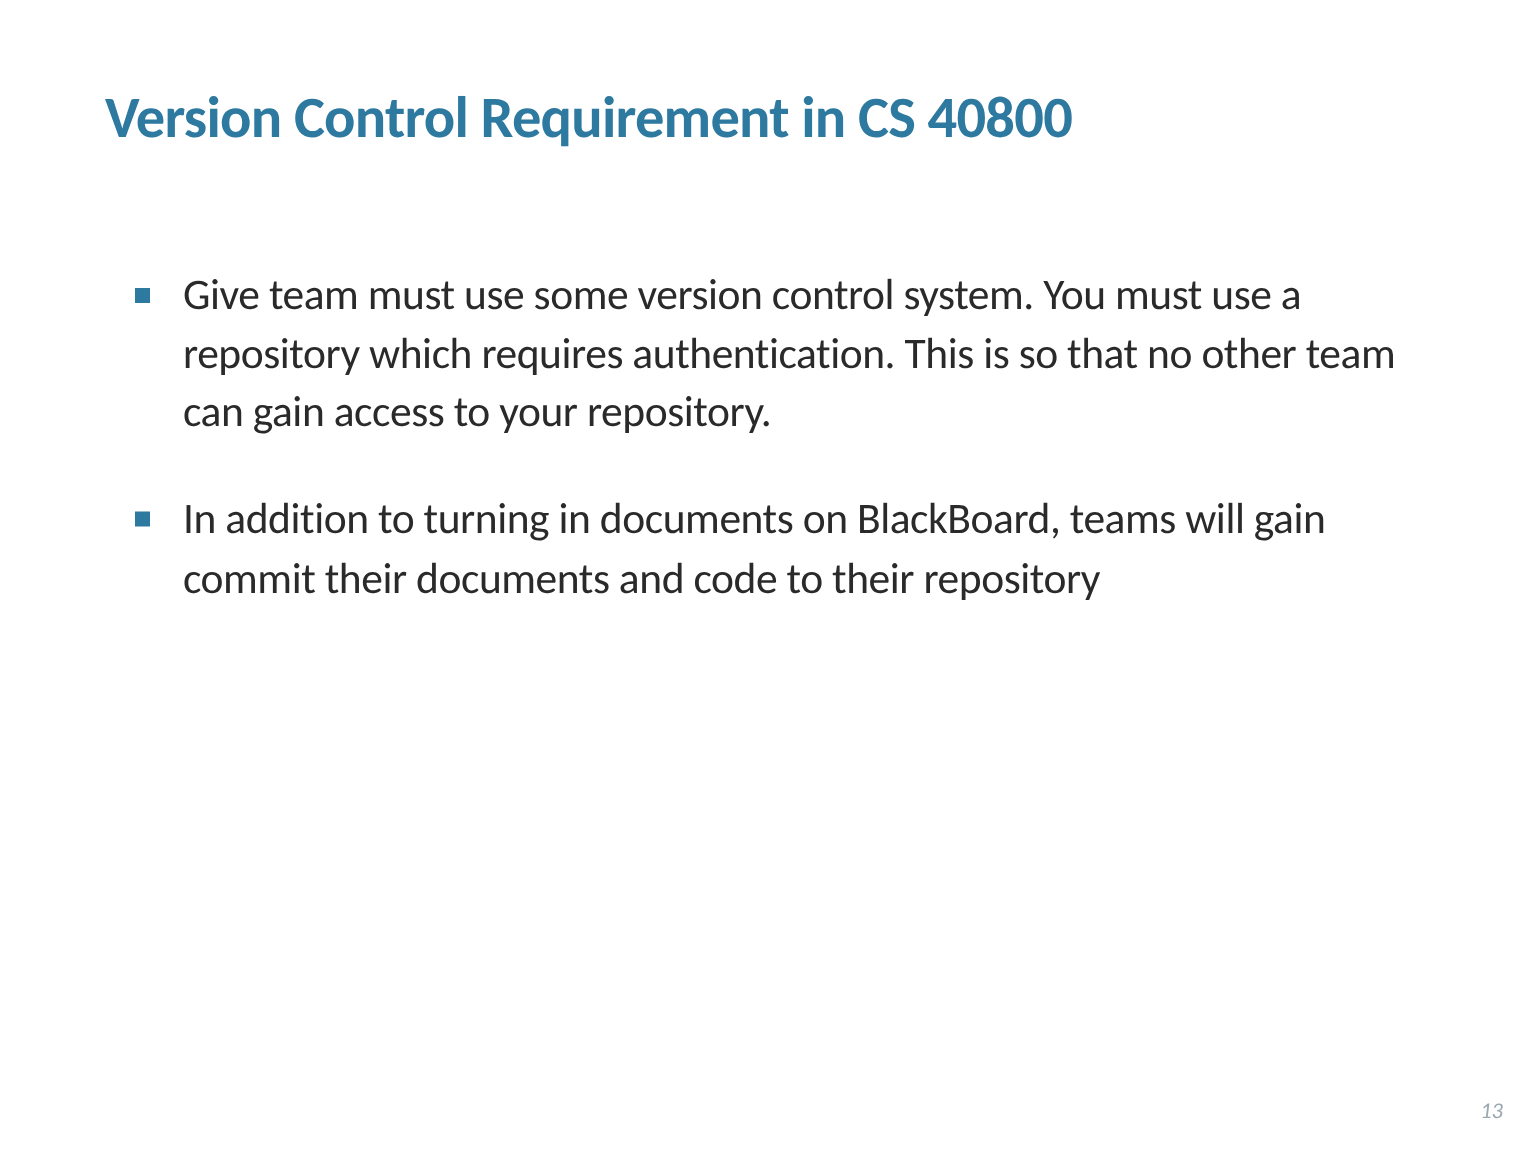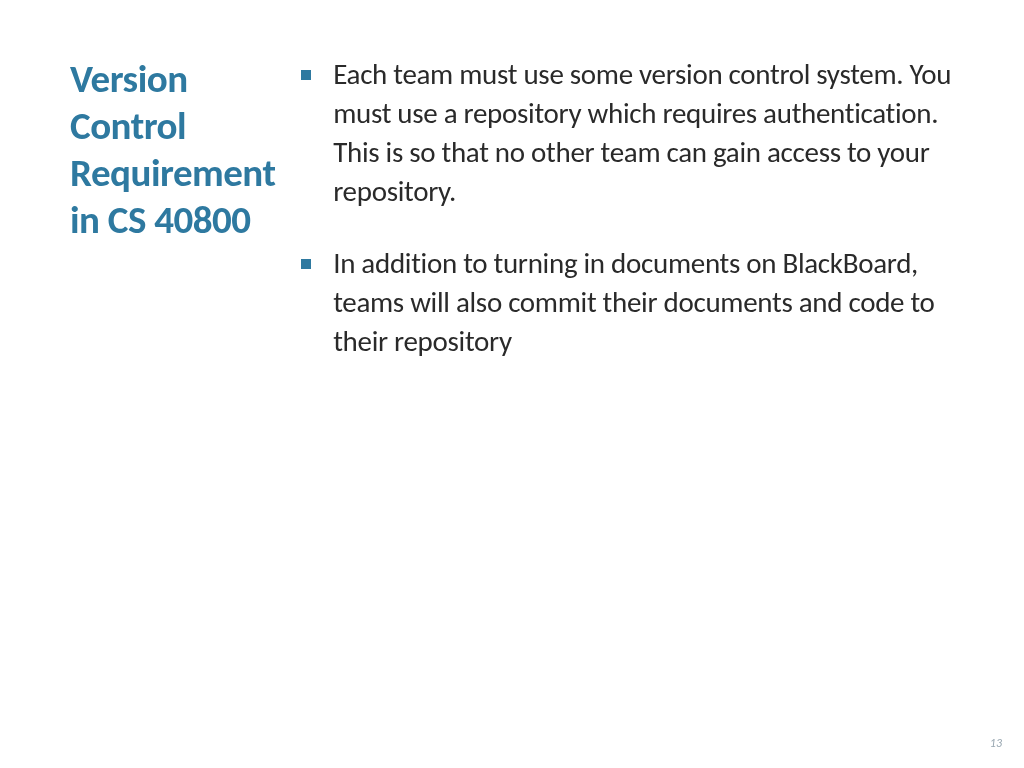--- a/index.html
+++ b/index.html
@@ -13,21 +13,21 @@
       background: #ffffff;
       font-family: "Segoe UI", "Calibri", "Helvetica Neue", Arial, sans-serif;
       position: relative;
       overflow: hidden;
     }
     .slide {
       width: 100%;
       height: 100%;
       padding: 55px 70px 40px 70px;
       display: flex;
-      flex-direction: row;
+      flex-direction: column;
     }
     .title {
       color: #2e79a0;
       font-size: 39px;
       font-weight: bold;
       letter-spacing: -0.5px;
       margin-bottom: 75px;
     }
     .bullets {
       list-style: none;
@@ -49,27 +49,27 @@
       top: 15px;
       width: 10px;
       height: 10px;
       background: #2e79a0;
     }
     .page-number {
       position: absolute;
       bottom: 18px;
       right: 22px;
       color: #9aa8b2;
-      font-size: 12px;
+      font-size: 15px;
       font-style: italic;
     }
   </style>
 </head>
 <body>
 
 <div class="slide">
   <h1 class="title">Version Control Requirement in CS 40800</h1>
   <ul class="bullets">
-    <li>Each team must use some version control system. You must use a repository which requires authentication. This is so that no other team can gain access to your repository.</li>
-    <li>In addition to turning in documents on BlackBoard, teams will also commit their documents and code to their repository</li>
+    <li>Give team must use some version control system. You must use a repository which requires authentication. This is so that no other team can gain access to your repository.</li>
+    <li>In addition to turning in documents on BlackBoard, teams will gain commit their documents and code to their repository</li>
   </ul>
   <div class="page-number">13</div>
 </div>
 
 </body></html>

